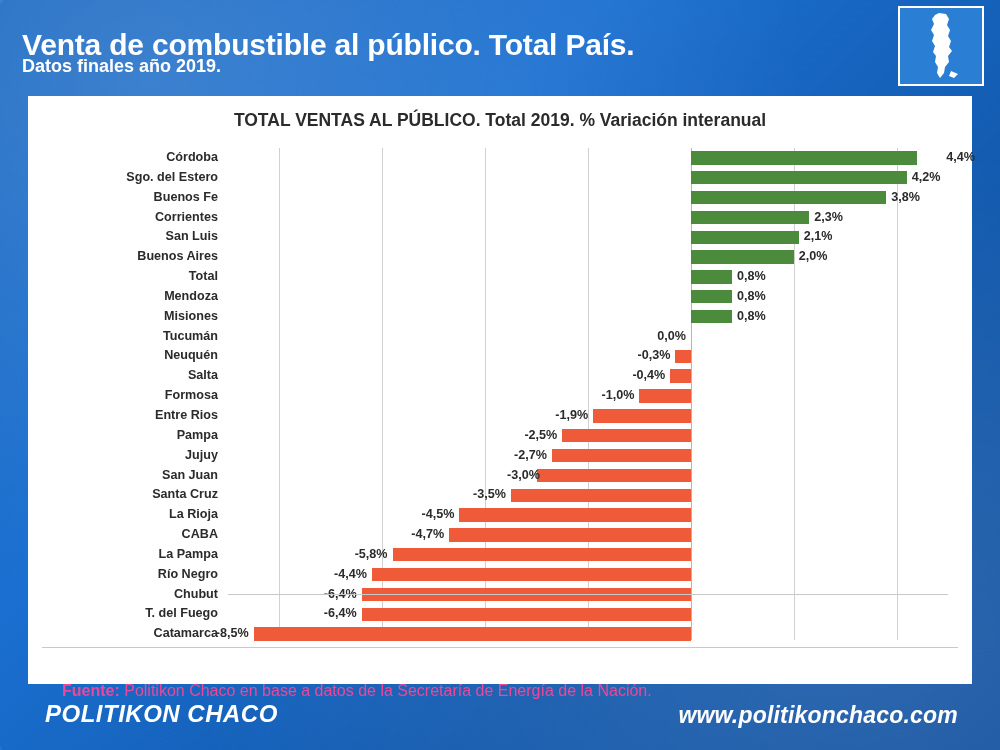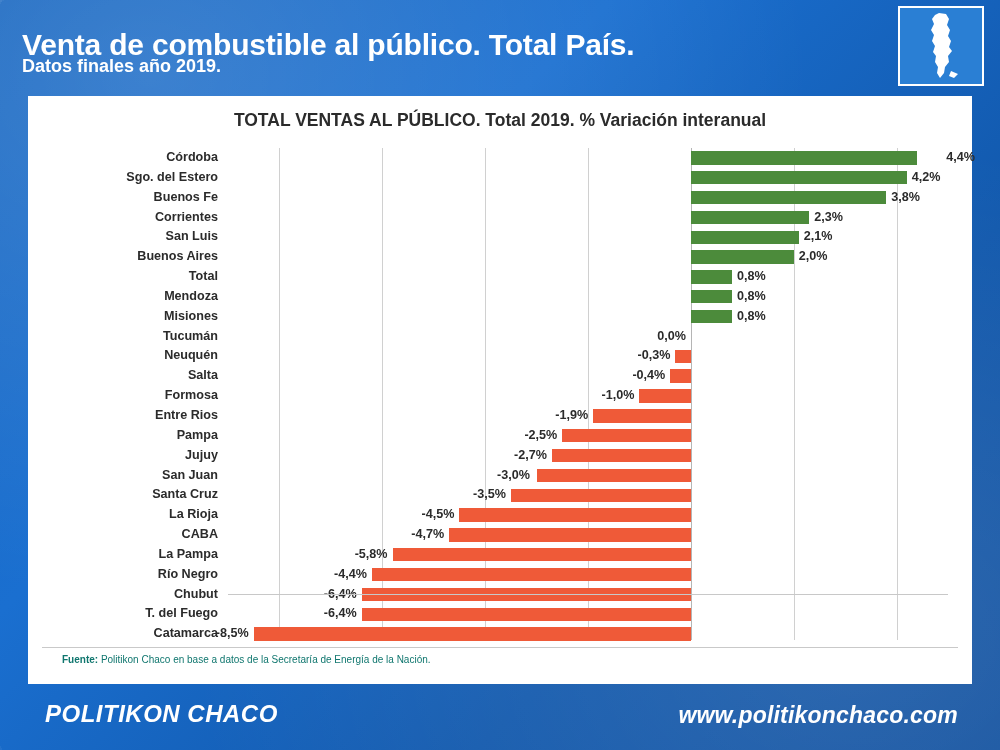--- a/index.html
+++ b/index.html
@@ -191,23 +191,23 @@
     position: absolute;
     left: 14px;
     top: 551px;
     width: 916px;
     height: 1px;
     background: #c9c9c9;
   }
   .source {
     position: absolute;
     left: 34px;
-    top: 558px;
-    font-size: 10px;
-    color: #0f766e;
+    top: 586px;
+    font-size: 16px;
+    color: #ec4899;
     white-space: nowrap;
   }
   .source b { font-weight: bold; }
 
   
   .footer-left {
     position: absolute;
     left: 45px;
     top: 700px;
     font-size: 24px;
@@ -365,21 +365,21 @@
             <div class="cat">Jujuy</div>
             <div class="barlayer">
               <div class="bar neg" title="Jujuy -2,7%" style="left: 324px; width: 138.857px;"></div>
               <div class="vlabel" style="left: 319px; transform: translateX(-100%);">-2,7%</div>
             </div>
           </div>
           <div class="row">
             <div class="cat">San Juan</div>
             <div class="barlayer">
               <div class="bar neg" title="San Juan -3,0%" style="left: 308.571px; width: 154.286px;"></div>
-              <div class="vlabel" style="left: 302px; transform: translateX(-100%);">-3,0%</div>
+              <div class="vlabel" style="left: 312px; transform: translateX(-100%);">-3,0%</div>
             </div>
           </div>
           <div class="row">
             <div class="cat">Santa Cruz</div>
             <div class="barlayer">
               <div class="bar neg" title="Santa Cruz -3,5%" style="left: 282.857px; width: 180px;"></div>
               <div class="vlabel" style="left: 277.857px; transform: translateX(-100%);">-3,5%</div>
             </div>
           </div>
           <div class="row">

